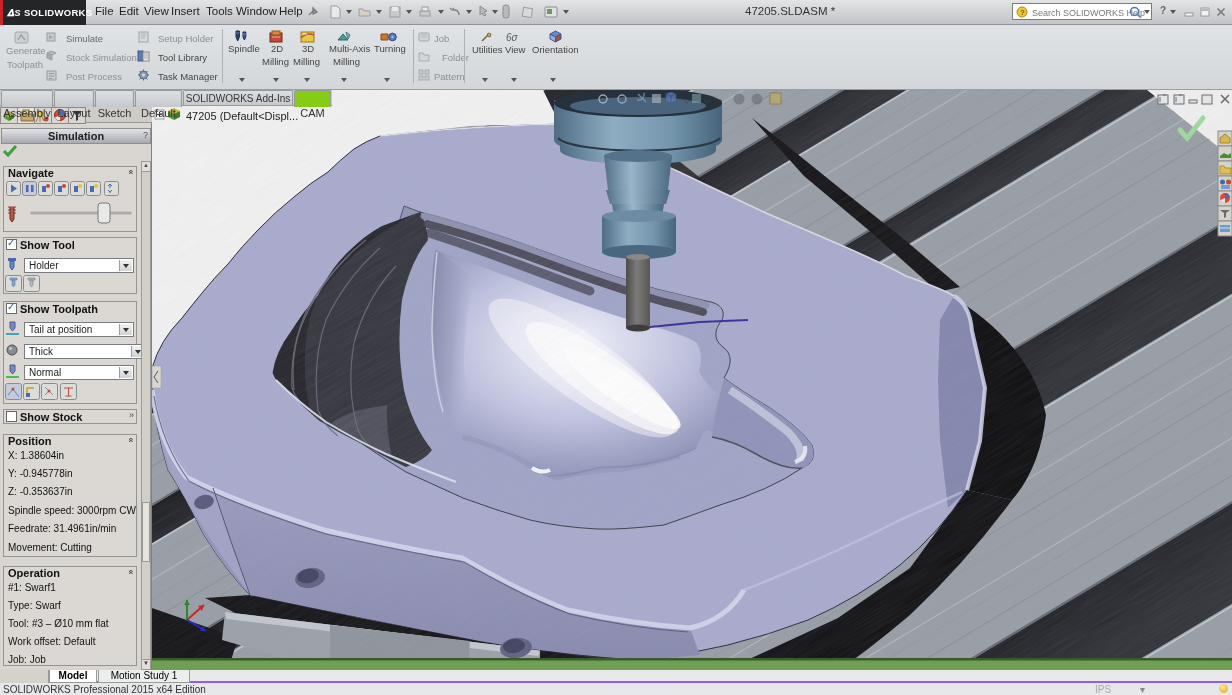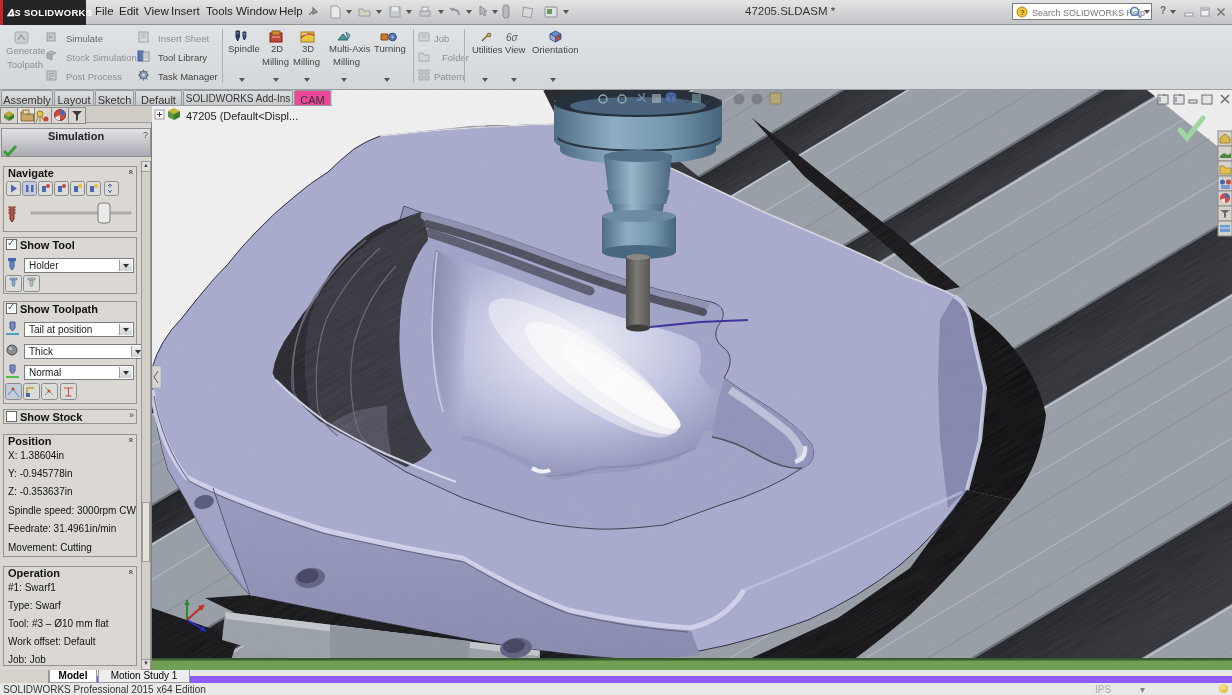--- a/index.html
+++ b/index.html
@@ -15,24 +15,24 @@
  border:1px solid #7a7c7e;font-size:9px;color:#888;box-sizing:border-box;}
 #ribbon{position:absolute;left:0;top:25px;width:1232px;height:65px;
  background:linear-gradient(#e0e3e6,#d4d7da);border-bottom:1px solid #9a9da0;box-sizing:border-box;}
 .rsep{position:absolute;top:4px;height:54px;width:1px;background:#aeb1b4;}
 .rtxt{position:absolute;font-size:9.5px;color:#8d8f91;white-space:nowrap;}
 .rtxtd{position:absolute;font-size:9.5px;color:#444;white-space:nowrap;}
 .caret{position:absolute;width:0;height:0;border-left:3px solid transparent;border-right:3px solid transparent;border-top:4px solid #555;}
 #tabbar{position:absolute;left:0;top:90px;width:332px;height:16px;z-index:5;background:#c9ccd0;border-bottom:1px solid #9a9da0;box-sizing:border-box;}
 .tab{position:absolute;top:0;height:15px;white-space:nowrap;background:linear-gradient(#dcdfe2,#c6c9cc);
  border:1px solid #97999c;border-bottom:none;font-size:11px;color:#333;text-align:center;
- border-radius:2px 2px 0 0;box-sizing:border-box;padding-top:3px;}
-.tabactive{background:#ec4899;font-weight:normal;z-index:3;}
+ border-radius:2px 2px 0 0;box-sizing:border-box;padding-top:16px;}
+.tabactive{background:#84cc16;font-weight:normal;z-index:3;}
 #leftpanel{position:absolute;left:0;top:106px;width:152px;height:564px;background:#d9d6d1;box-sizing:border-box;border-right:1px solid #808080;}
-#bottombar{position:absolute;left:0;top:670px;width:1232px;height:13px;background:#e9e9ea;border-bottom:7px solid #8b5cf6;box-sizing:border-box;}
+#bottombar{position:absolute;left:0;top:670px;width:1232px;height:13px;background:#e9e9ea;border-bottom:2px solid #8b5cf6;box-sizing:border-box;}
 #statusbar{position:absolute;left:0;top:683px;width:1232px;height:12px;background:#e6e8ea;font-size:10px;color:#333;}
 .btab{position:absolute;top:0;height:13px;font-size:10px;text-align:center;background:#eceded;
  border:1px solid #9a9a9a;border-top:none;box-sizing:border-box;}
 .grp{background:#dbd8d3;border:1px solid #96948f;box-sizing:border-box;}
 .grphdr{position:absolute;font-size:11px;font-weight:bold;color:#111;padding:1px 0 0 5px;box-sizing:border-box;}
 .grphdr2{position:absolute;font-size:11px;color:#111;padding:1px 0 0 3px;box-sizing:border-box;}
 .grphdr:after{content:"\00AB";position:absolute;right:4px;top:1px;font-size:9px;color:#444;transform:rotate(90deg);}
 .chk{display:inline-block;width:9px;height:9px;background:#fff;border:1px solid #6a6a6a;margin-right:3px;
  position:relative;top:1px;}
 .grphdr2 .chk:after{content:"\2713";position:absolute;left:0px;top:-3px;color:#2a5ab0;font-size:10px;}
@@ -146,21 +146,21 @@
   <div class="rtxt" style="left:66px;top:27px;">Stock Simulation</div>
   <svg style="position:absolute;left:45px;top:44px" width="13" height="12">
       <rect x="2" y="2" width="9" height="9" fill="#c7cacd" stroke="#9a9da0"></rect>
       <path d="M4 4.5 h5 M4 7 h5 M4 9.5 h3" stroke="#9a9da0"></path>
     </svg>
   <div class="rtxt" style="left:66px;top:46px;">Post Process</div>
   <svg style="position:absolute;left:137px;top:6px" width="13" height="12">
       <rect x="2" y="1" width="9" height="10" fill="#d8dadc" stroke="#a0a3a6"></rect>
       <path d="M4 3 h5 M4 5 h5 M4 7 h4" stroke="#b0b3b6"></path>
     </svg>
-  <div class="rtxt" style="left:158px;top:8px;">Insert Sheet</div>
+  <div class="rtxt" style="left:158px;top:8px;">Setup Holder</div>
   <svg style="position:absolute;left:137px;top:25px" width="13" height="12">
       <rect x="1" y="1" width="5" height="10" fill="#5b79b5" stroke="#3c5a96"></rect>
       <rect x="6" y="2" width="6" height="9" fill="#e8e8e8" stroke="#888"></rect>
       <path d="M7 4 h4 M7 6 h4 M7 8 h4" stroke="#aaa"></path>
     </svg>
   <div class="rtxtd" style="left:158px;top:27px;">Tool Library</div>
   <svg style="position:absolute;left:137px;top:44px" width="13" height="12">
       <circle cx="6.5" cy="6" r="4" fill="#8a9ab0" stroke="#5a6a80"></circle>
       <circle cx="6.5" cy="6" r="1.5" fill="#d6d9db"></circle>
       <path d="M6.5 0.5 v2 M6.5 9.5 v2 M1 6 h2 M10 6 h2 M2.5 2 l1.5 1.5 M9 9 l1.5 1.5 M10.5 2 l-1.5 1.5 M4 9 l-1.5 1.5" stroke="#5a6a80"></path>
@@ -269,21 +269,21 @@
    <circle cx="40" cy="8" r="3" fill="#e8c840" stroke="#9a7a20"></circle>
         <path d="M38 11 l-2 5 M40 11 v5 M42 11 l2 4" stroke="#9a7a20"></path>
         <circle cx="46" cy="13" r="2.5" fill="#c44a3a"></circle>
    <circle cx="60" cy="9" r="5.5" fill="#d84a3a" stroke="#8a2a20"></circle>
         <path d="M60 3.5 a5.5 5.5 0 0 1 5.5 5.5 l-5.5 0z" fill="#4a6ab5"></path>
         <path d="M60 9 l-5 2.5 a5.5 5.5 0 0 0 5 3z" fill="#e8e8e8"></path>
    <path d="M72 5 h10 l-4 4 v5 l-2 1 v-6z" fill="#3a3a3a"></path>
   </g>
  </svg>
 
- <div style="position:absolute;left:1px;top:22px;width:150px;height:29px;background:linear-gradient(#e2e2e6,#a9aab2);border:1px solid #8f8f94;box-sizing:border-box;">
+ <div style="position:absolute;left:1px;top:22px;width:150px;height:16px;background:linear-gradient(#e2e2e6,#a9aab2);border:1px solid #8f8f94;box-sizing:border-box;">
    <div style="text-align:center;font-size:11px;font-weight:bold;color:#222;padding-top:1px">Simulation</div>
    <div style="position:absolute;right:2px;top:1px;font-size:9px;color:#555">?</div>
  </div>
  <svg style="position:absolute;left:2px;top:38px" width="16" height="14">
       <path d="M2 7 l4 4 L14 2" stroke="#3aa03a" stroke-width="3" fill="none"></path>
     </svg>
 
  <div class="grp" style="position:absolute;left:3px;top:60px;width:134px;height:66px;"></div>
  <div class="grphdr" style="left:3px;top:60px;width:134px;">Navigate</div>
  <svg style="position:absolute;left:6px;top:75px" width="128" height="16">

